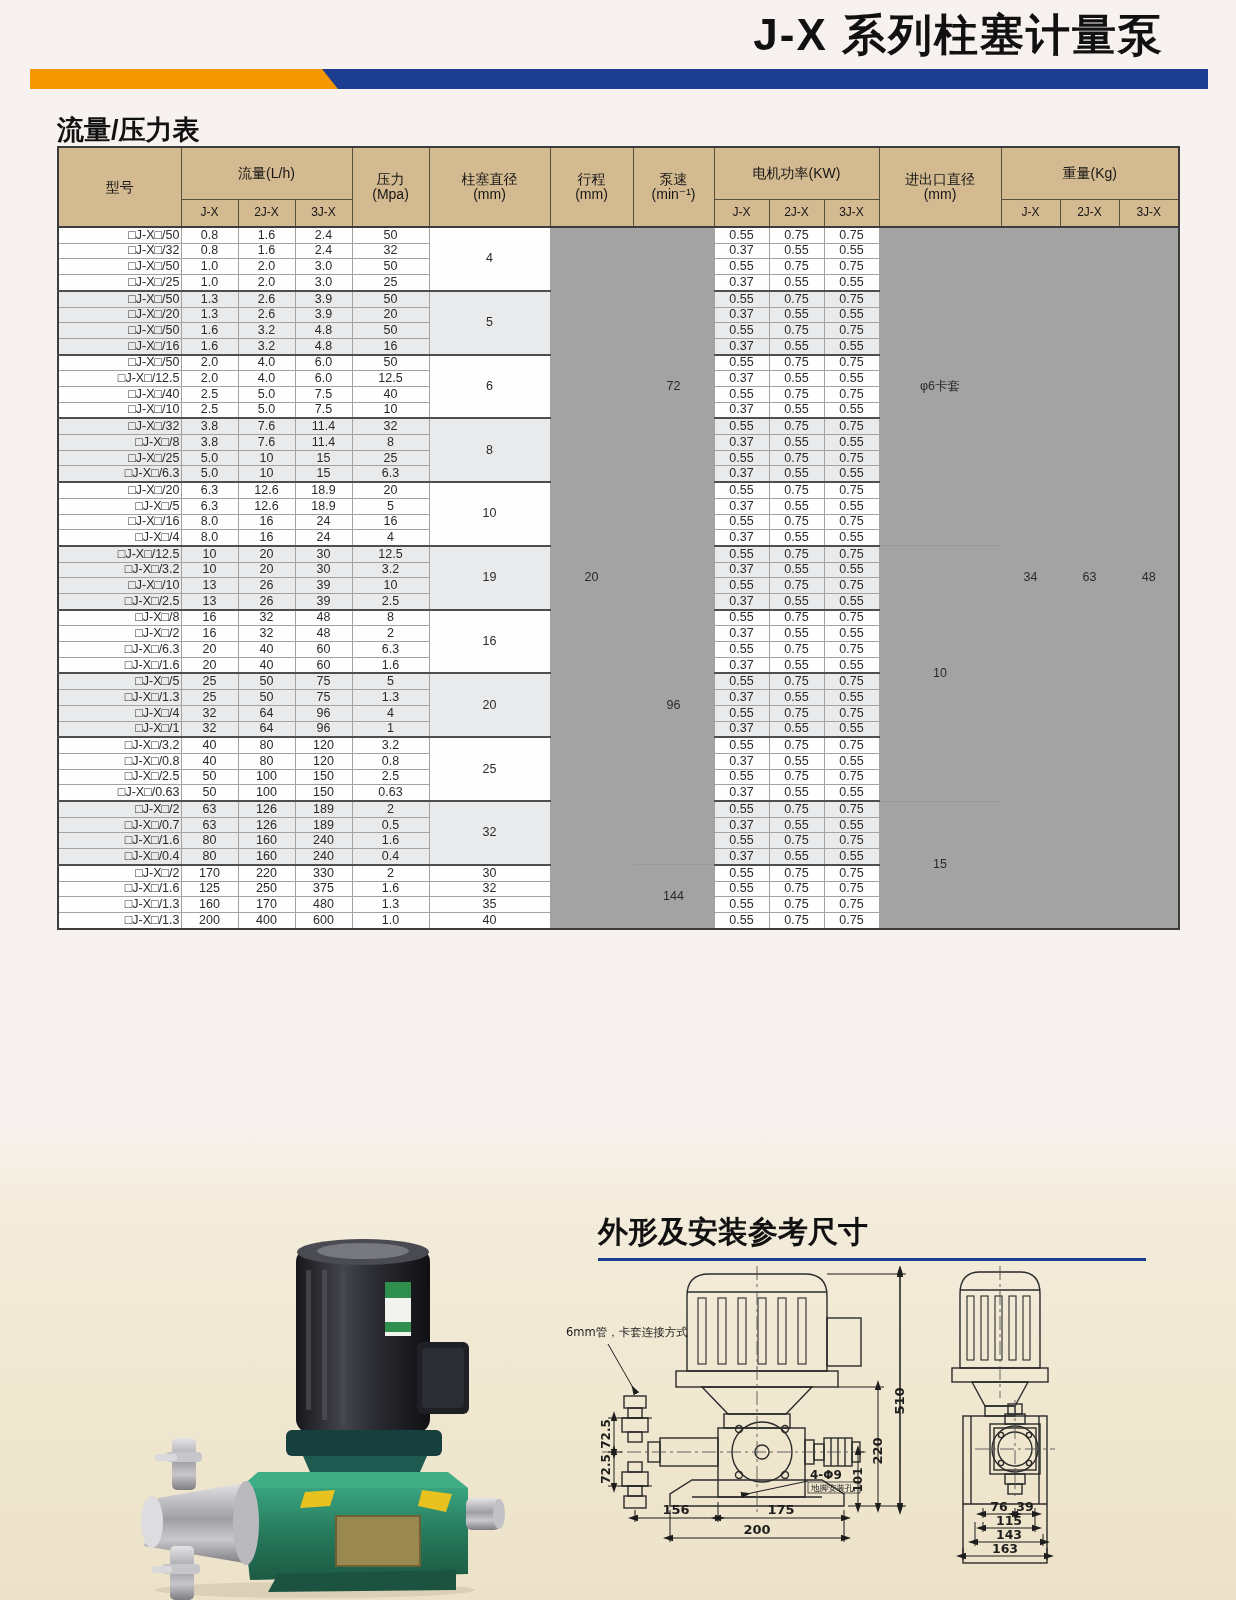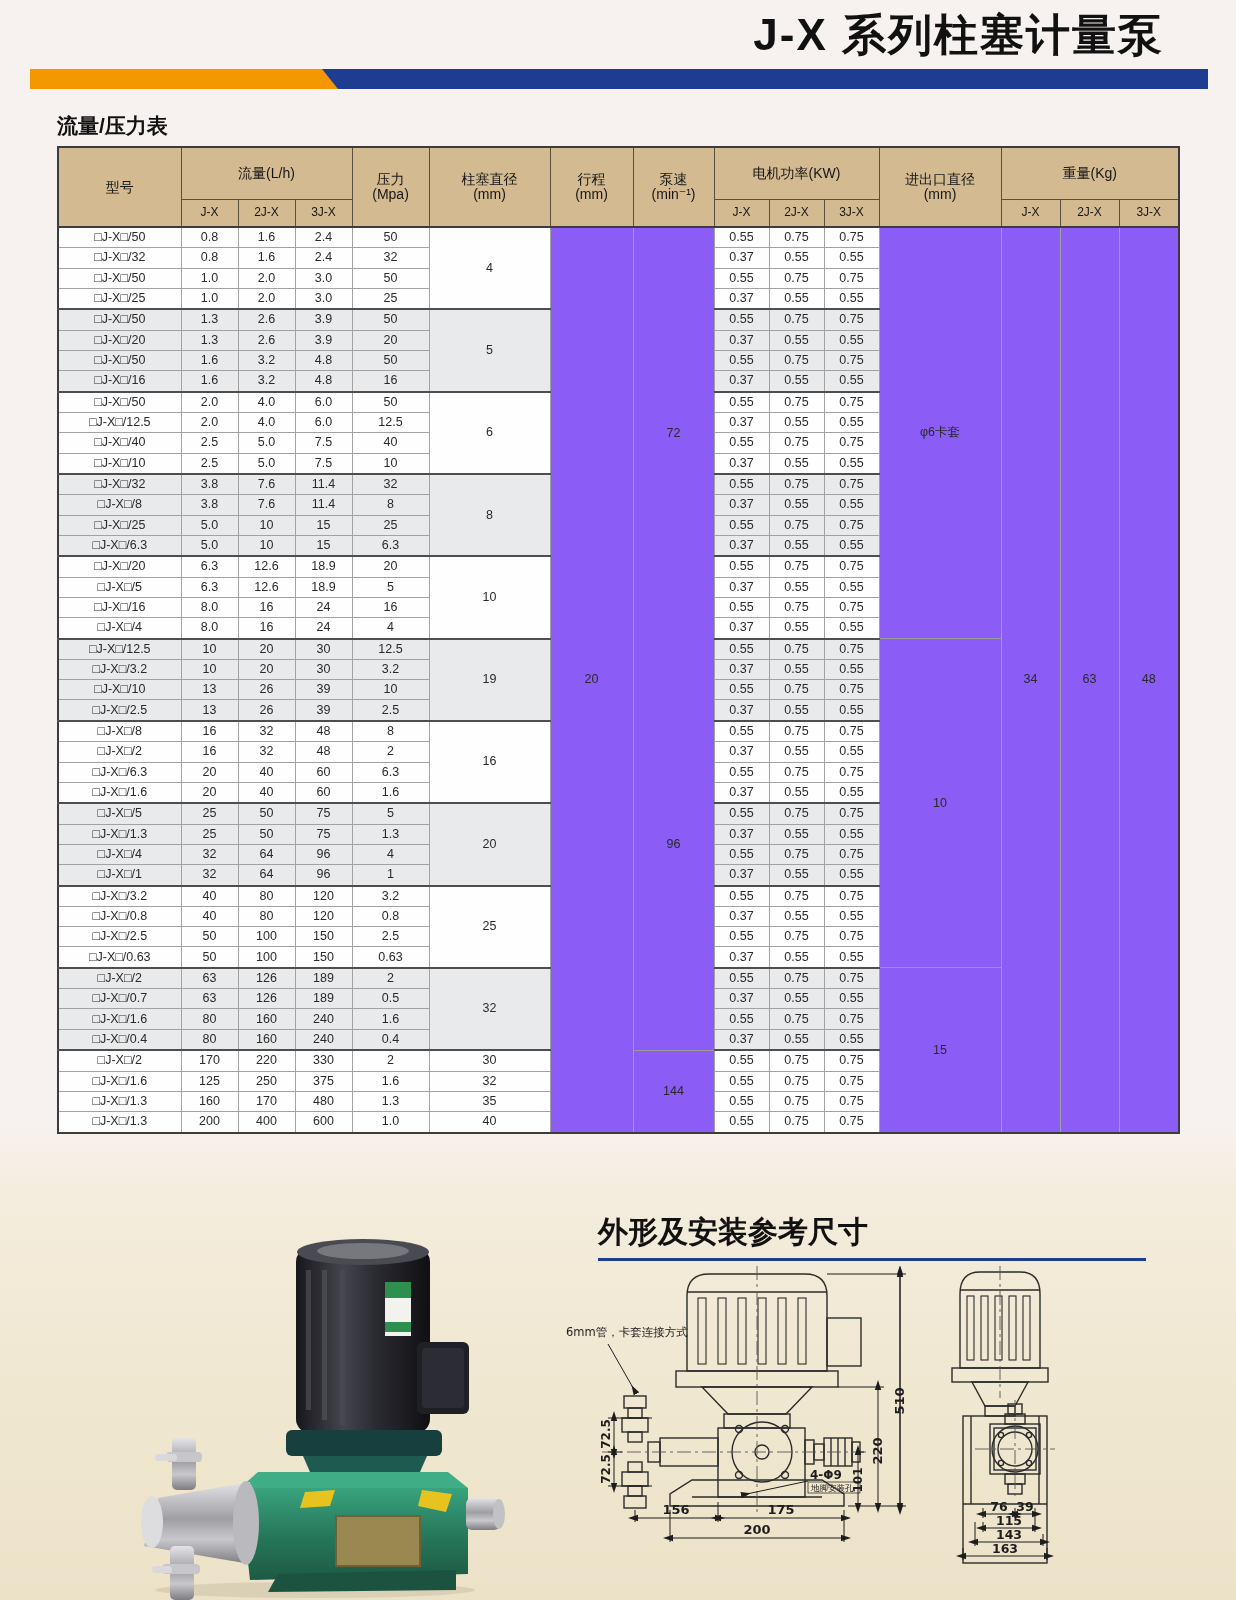--- a/index.html
+++ b/index.html
@@ -6,37 +6,37 @@
   body{width:1236px;height:1600px;position:relative;overflow:hidden;
        font-family:"Liberation Sans","DejaVu Sans",sans-serif;
        background:linear-gradient(180deg,#f7f2ef 0%,#f7f2ef 70%,#f4ecdc 75%,#f0e7d0 88%,#ece2c8 100%);}
   .abs{position:absolute;}
   
   .page-title{top:6px;right:72px;font-size:44px;font-weight:bold;color:#111;
               letter-spacing:2px;font-family:"Liberation Sans","DejaVu Sans",sans-serif;}
   .bar-navy{top:69px;left:30px;width:1178px;height:20px;background:#1d3d90;}
   .bar-orange{top:69px;left:30px;width:308px;height:20px;background:#f49700;
               clip-path:polygon(0 0,calc(100% - 16px) 0,100% 100%,0 100%);}
-  .sec1-title{top:112px;left:57px;font-size:21px;font-weight:bold;color:#111;}
+  .sec1-title{top:112px;left:57px;font-size:27px;font-weight:bold;color:#111;}
   
-  #spec-table{position:absolute;top:146px;left:57px;width:1121px;height:988px;
+  #spec-table{position:absolute;top:146px;left:57px;width:1121px;height:784px;
               border-collapse:collapse;table-layout:fixed;border:2px solid #3c3c3c;}
   #spec-table th,#spec-table td{padding:0 1px;text-align:center;vertical-align:middle;
               line-height:1.05;color:#2a2a2a;}
   #spec-table thead th{background:#d4ba90;border:1px solid #585040;font-weight:normal;
               font-size:14px;color:#161616;}
   #spec-table thead tr.h1{height:52px;}
   #spec-table thead tr.h2{height:28px;}
   #spec-table thead tr.h2 th{font-size:12px;}
   #spec-table thead{border-bottom:2px solid #3c3c3c;}
   #spec-table tbody td{border:1px solid #a2a2a2;font-size:12.5px;background:#fefefe;}
-  #spec-table tbody td.mdl{text-align:center;}
+  #spec-table tbody td.mdl{text-align:right;}
   #spec-table tbody tr.g-start td{border-top:2px solid #4e4e4e;}
   #spec-table tbody td.sh{background:#e9eaeb;}
-  #spec-table tbody td.merge{border-top:none;border-bottom:none;background:#8b5cf6;}
+  #spec-table tbody td.merge{border-top:none;border-bottom:none;background:#a3a3a3;}
   #spec-table tbody td.merge.seg-line{border-top:1px solid #9a9a9a;}
   #spec-table tbody td.spd-top{border-top:none !important;}
   .hdr2{display:block;}
   
   .sec2-title{top:1212px;left:598px;font-size:30px;font-weight:bold;color:#111;}
   .sec2-line{top:1258px;left:598px;width:548px;height:3px;background:#1d3d90;}
   svg text{font-family:"DejaVu Sans","Liberation Sans",sans-serif;fill:#1d1d1d;}
   .drawing{position:absolute;}
 </style>
 </head>

